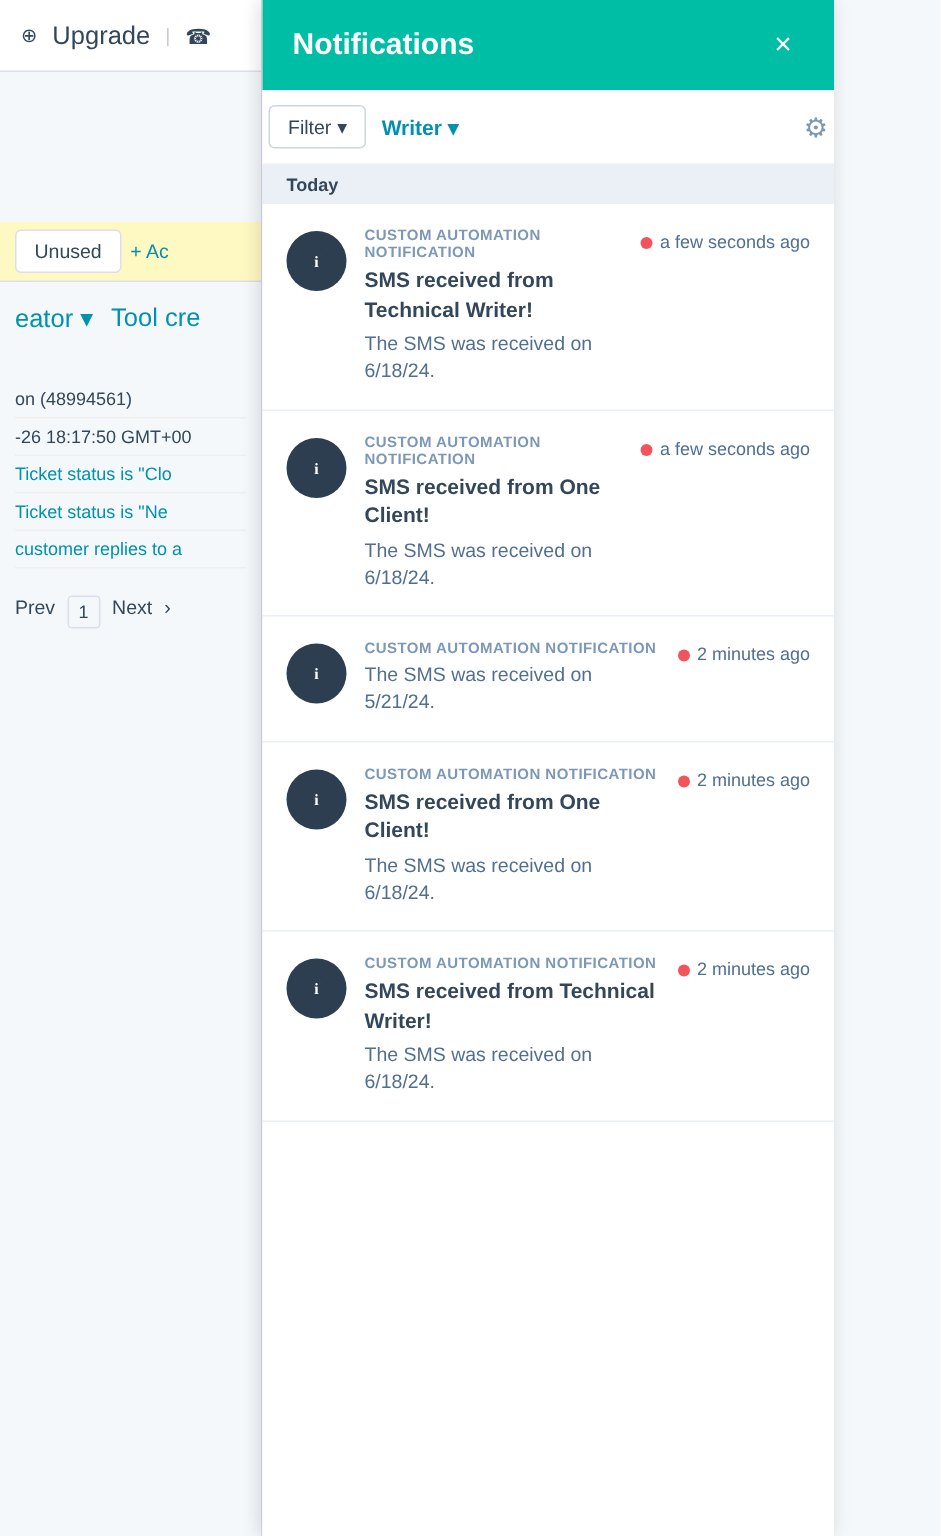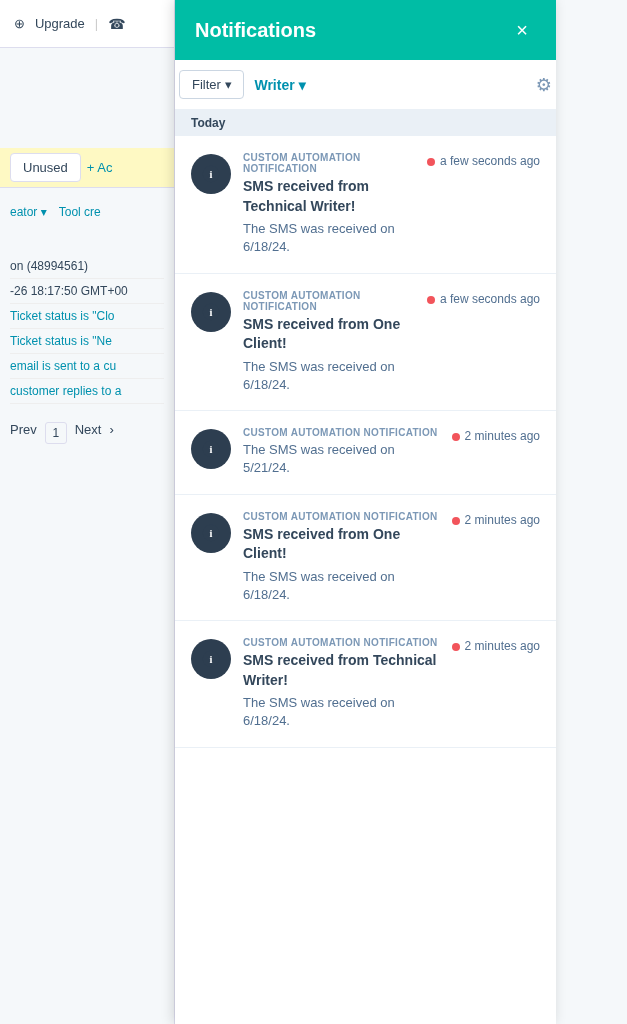--- a/index.html
+++ b/index.html
@@ -28,21 +28,21 @@
       height: 48px;
       background: #fff;
       border-bottom: 1px solid #dde;
       padding: 0 14px;
       gap: 10px;
       font-size: 13px;
       color: #33475b;
     }
     .bg-top-bar .upgrade-btn {
       display: flex; align-items: center; gap: 5px;
-      font-size: 13px; color: #33475b; font-weight: 500;
+      font-size: 17px; color: #33475b; font-weight: 500;
     }
     .bg-top-bar .divider { color: #ccc; }
     .bg-top-bar .phone-icon { font-size: 14px; }
 
     .bg-tab-bar {
       display: flex;
       align-items: center;
       height: 40px;
       background: #fef9c3;
       border-bottom: 1px solid #dde;
@@ -65,21 +65,21 @@
 
     .bg-tool-row {
       display: flex;
       align-items: center;
       height: 32px;
       padding: 0 10px;
       gap: 12px;
       margin-top: 8px;
     }
     .bg-tool-item {
-      font-size: 12px;
+      font-size: 17px;
       color: #0091ae;
       text-align: right;
     }
 
     .bg-list {
       margin-top: 20px;
       padding: 6px 10px;
     }
     .bg-list-item {
       font-size: 12px;
@@ -283,21 +283,20 @@
   <div class="bg-tool-row">
     <span class="bg-tool-item">eator ▾</span>
     <span class="bg-tool-item">Tool cre</span>
   </div>
 
   <div class="bg-list">
     <div class="bg-list-item">on (48994561)</div>
     <div class="bg-list-item">-26 18:17:50 GMT+00</div>
     <div class="bg-list-item blue">Ticket status is "Clo</div>
     <div class="bg-list-item blue">Ticket status is "Ne</div>
-    <div class="bg-list-item blue">email is sent to a cu</div>
     <div class="bg-list-item blue">customer replies to a</div>
   </div>
 
   <div class="bg-pagination">
     <span>Prev</span>
     <div class="page-num">1</div>
     <span>Next</span>
     <span>›</span>
   </div>
 </div>

